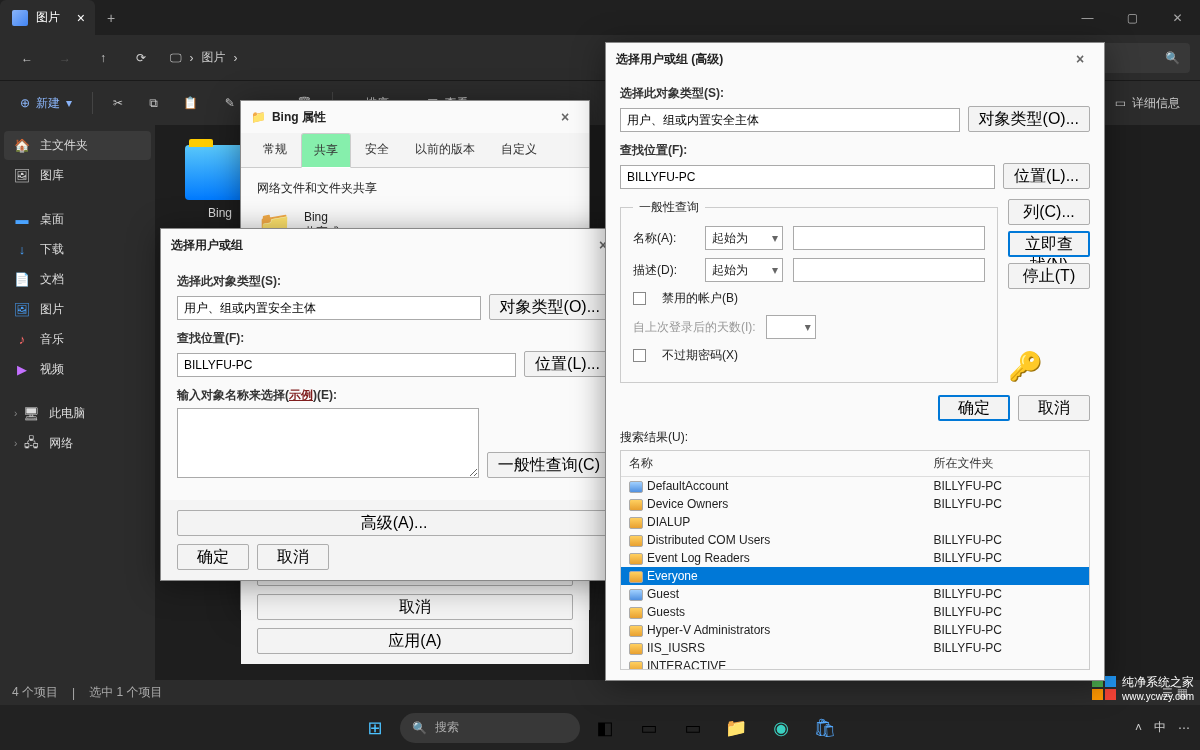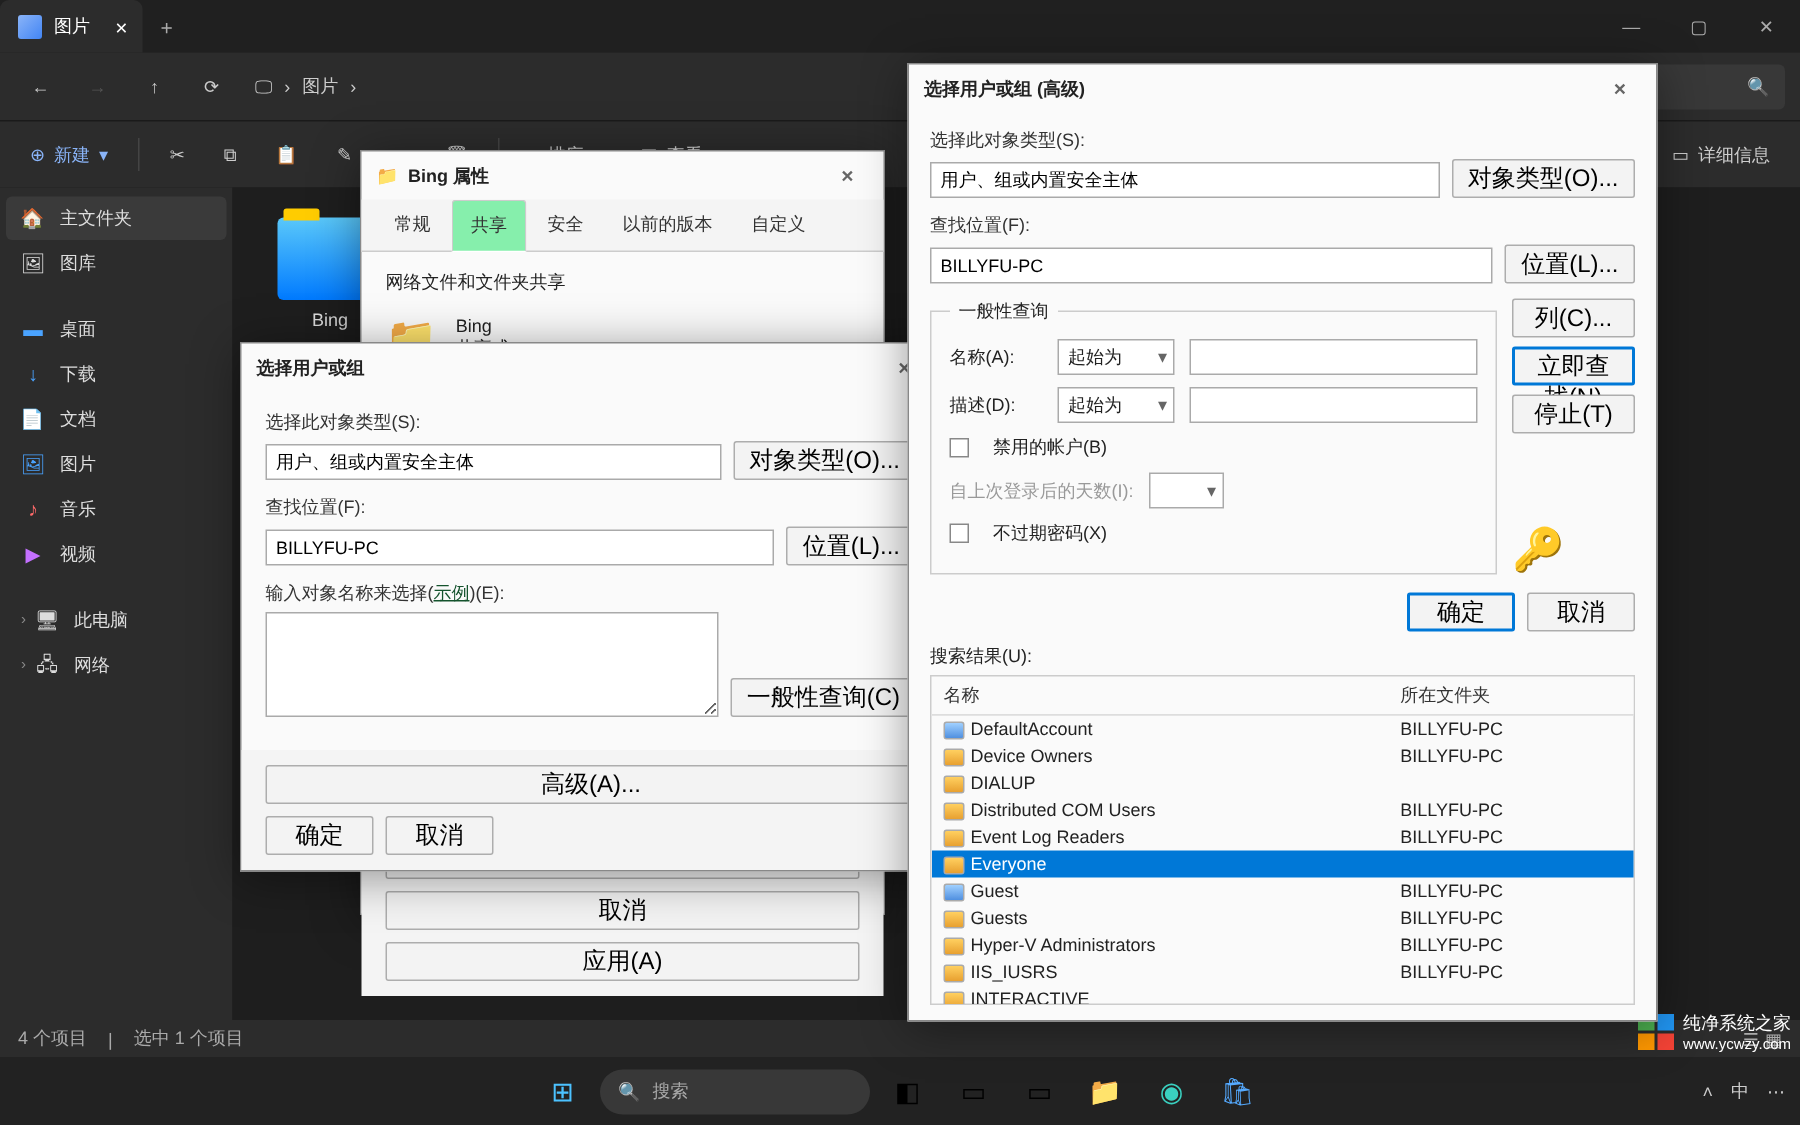--- a/index.html
+++ b/index.html
@@ -55,28 +55,28 @@
 
 
 .dialog { position: absolute; background: #fafafa; border: 1px solid #888; box-shadow: 0 4px 30px rgba(0,0,0,0.4); color: #222; }
 .dlg-title { height: 32px; display: flex; align-items: center; padding: 0 10px; font-size: 12px; font-weight: bold; }
 .dlg-title .close-x { margin-left: auto; width: 28px; text-align: center; color: #666; font-size: 14px; }
 .dlg-tabs { display: flex; border-bottom: 1px solid #ccc; padding: 0 10px; gap: 2px; background: #f4f4f4; }
 .dlg-tab { padding: 8px 12px; color: #333; }
 .dlg-tab.active { background: #86efac; border: 1px solid #ccc; border-bottom: 1px solid #fff; margin-bottom: -1px; border-radius: 3px 3px 0 0; }
 .dlg-body { padding: 12px 16px; }
 .dlg-field { margin-bottom: 10px; }
-.dlg-label { display: block; margin-bottom: 4px; color: #333; }
+.dlg-label { display: block; margin-bottom: 4px; color: #333; font-weight: bold; }
 .dlg-input { width: 100%; height: 24px; border: 1px solid #aaa; padding: 0 6px; background: #fff; font-size: 12px; }
 .dlg-row { display: flex; gap: 8px; align-items: flex-end; }
 .dlg-btn { height: 26px; min-width: 72px; padding: 1px 10px; border: 1px solid #adadad; background: #f3f3f3; border-radius: 2px; font-size: 16px; }
 .dlg-btn.highlight { border: 2px solid #0078d7; }
 .dlg-footer { display: flex; justify-content: flex-end; gap: 8px; padding: 10px 16px; background: #f4f4f4; flex-direction: column; }
 .dlg-textarea { width: 100%; height: 70px; border: 1px solid #aaa; background: #fff; }
-.link { color: #14532d; text-decoration: underline; }
+.link { color: #7f1d1d; text-decoration: underline; }
 
 .select { height: 24px; border: 1px solid #aaa; background: #fff; padding: 0 18px 0 6px; position: relative; display: inline-flex; align-items: center; min-width: 78px; font-size: 12px; }
 .select::after { content: "▾"; position: absolute; right: 4px; color: #666; }
 .checkbox { width: 13px; height: 13px; border: 1px solid #888; background: #fff; display: inline-block; vertical-align: middle; margin-right: 6px; }
 
 .results-table { width: 100%; border-collapse: collapse; }
 .results-table th { text-align: left; font-weight: normal; padding: 4px 8px; border-bottom: 1px solid #ddd; background: #fafafa; color: #333; }
 .results-table td { padding: 2px 8px; }
 .results-table tr.selected { background: #0078d7; color: #fff; }
 .result-icon { display: inline-block; width: 14px; height: 12px; background: #ddd; border: 1px solid #aaa; vertical-align: middle; margin-right: 4px; border-radius: 2px; }

